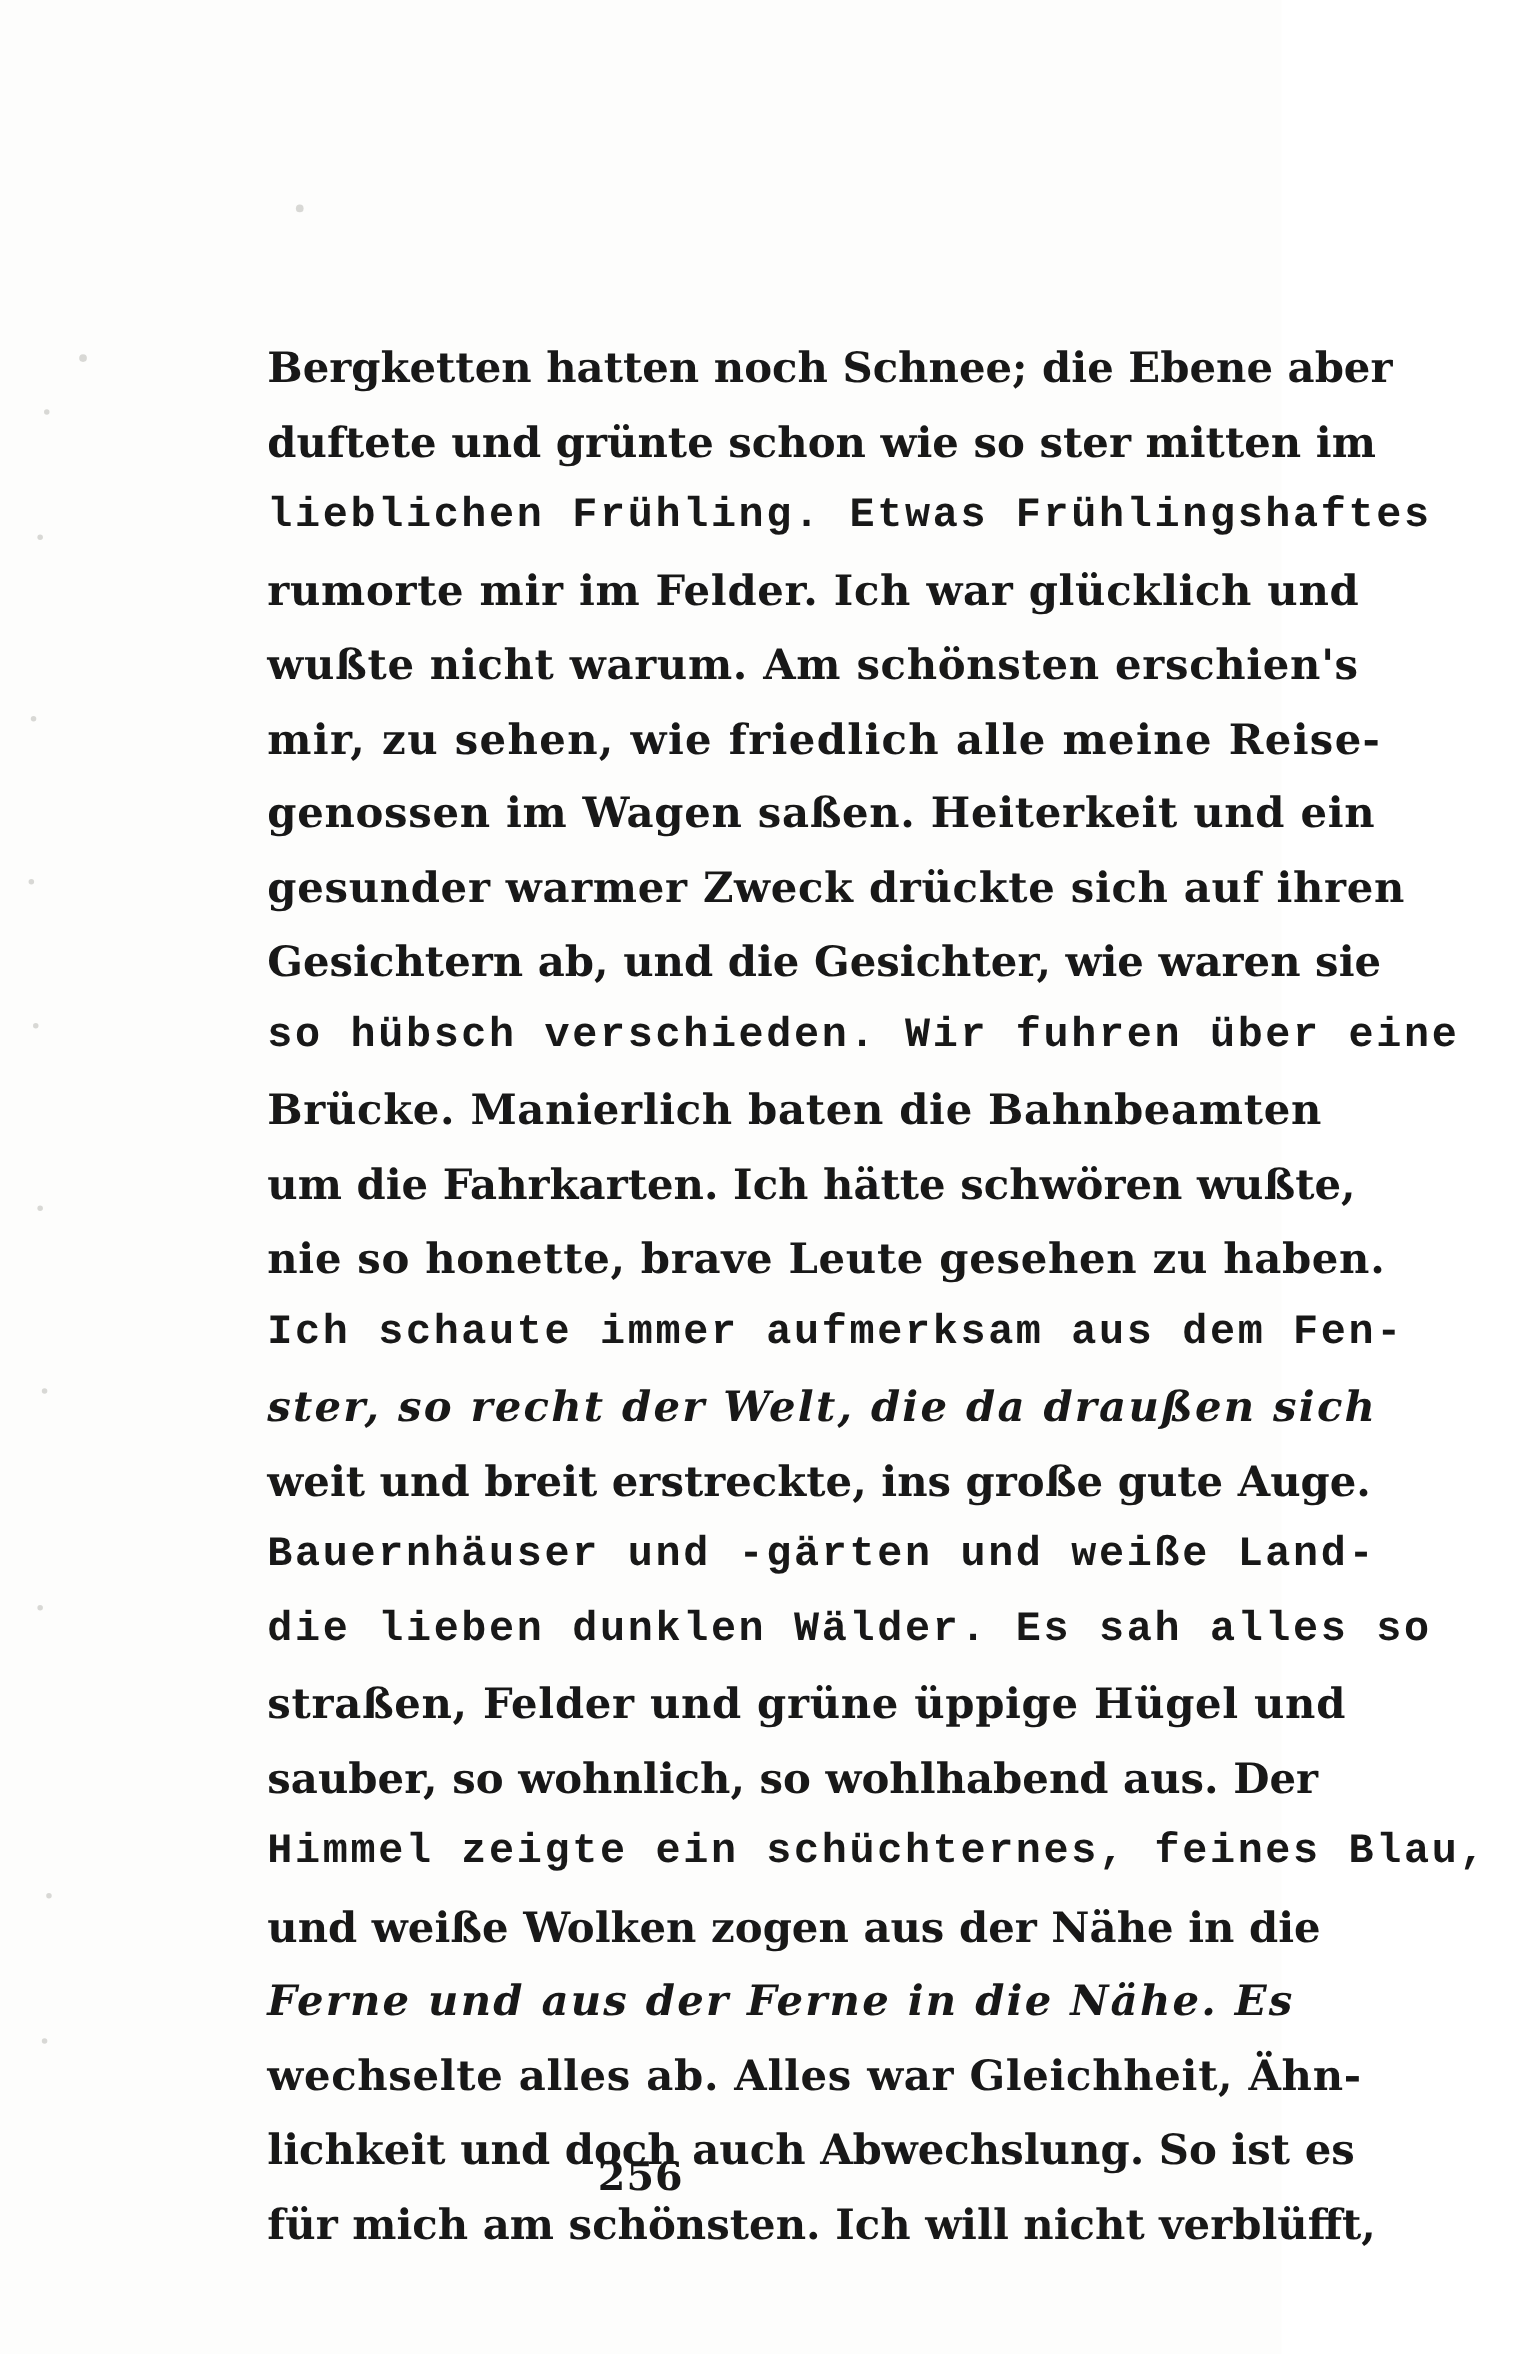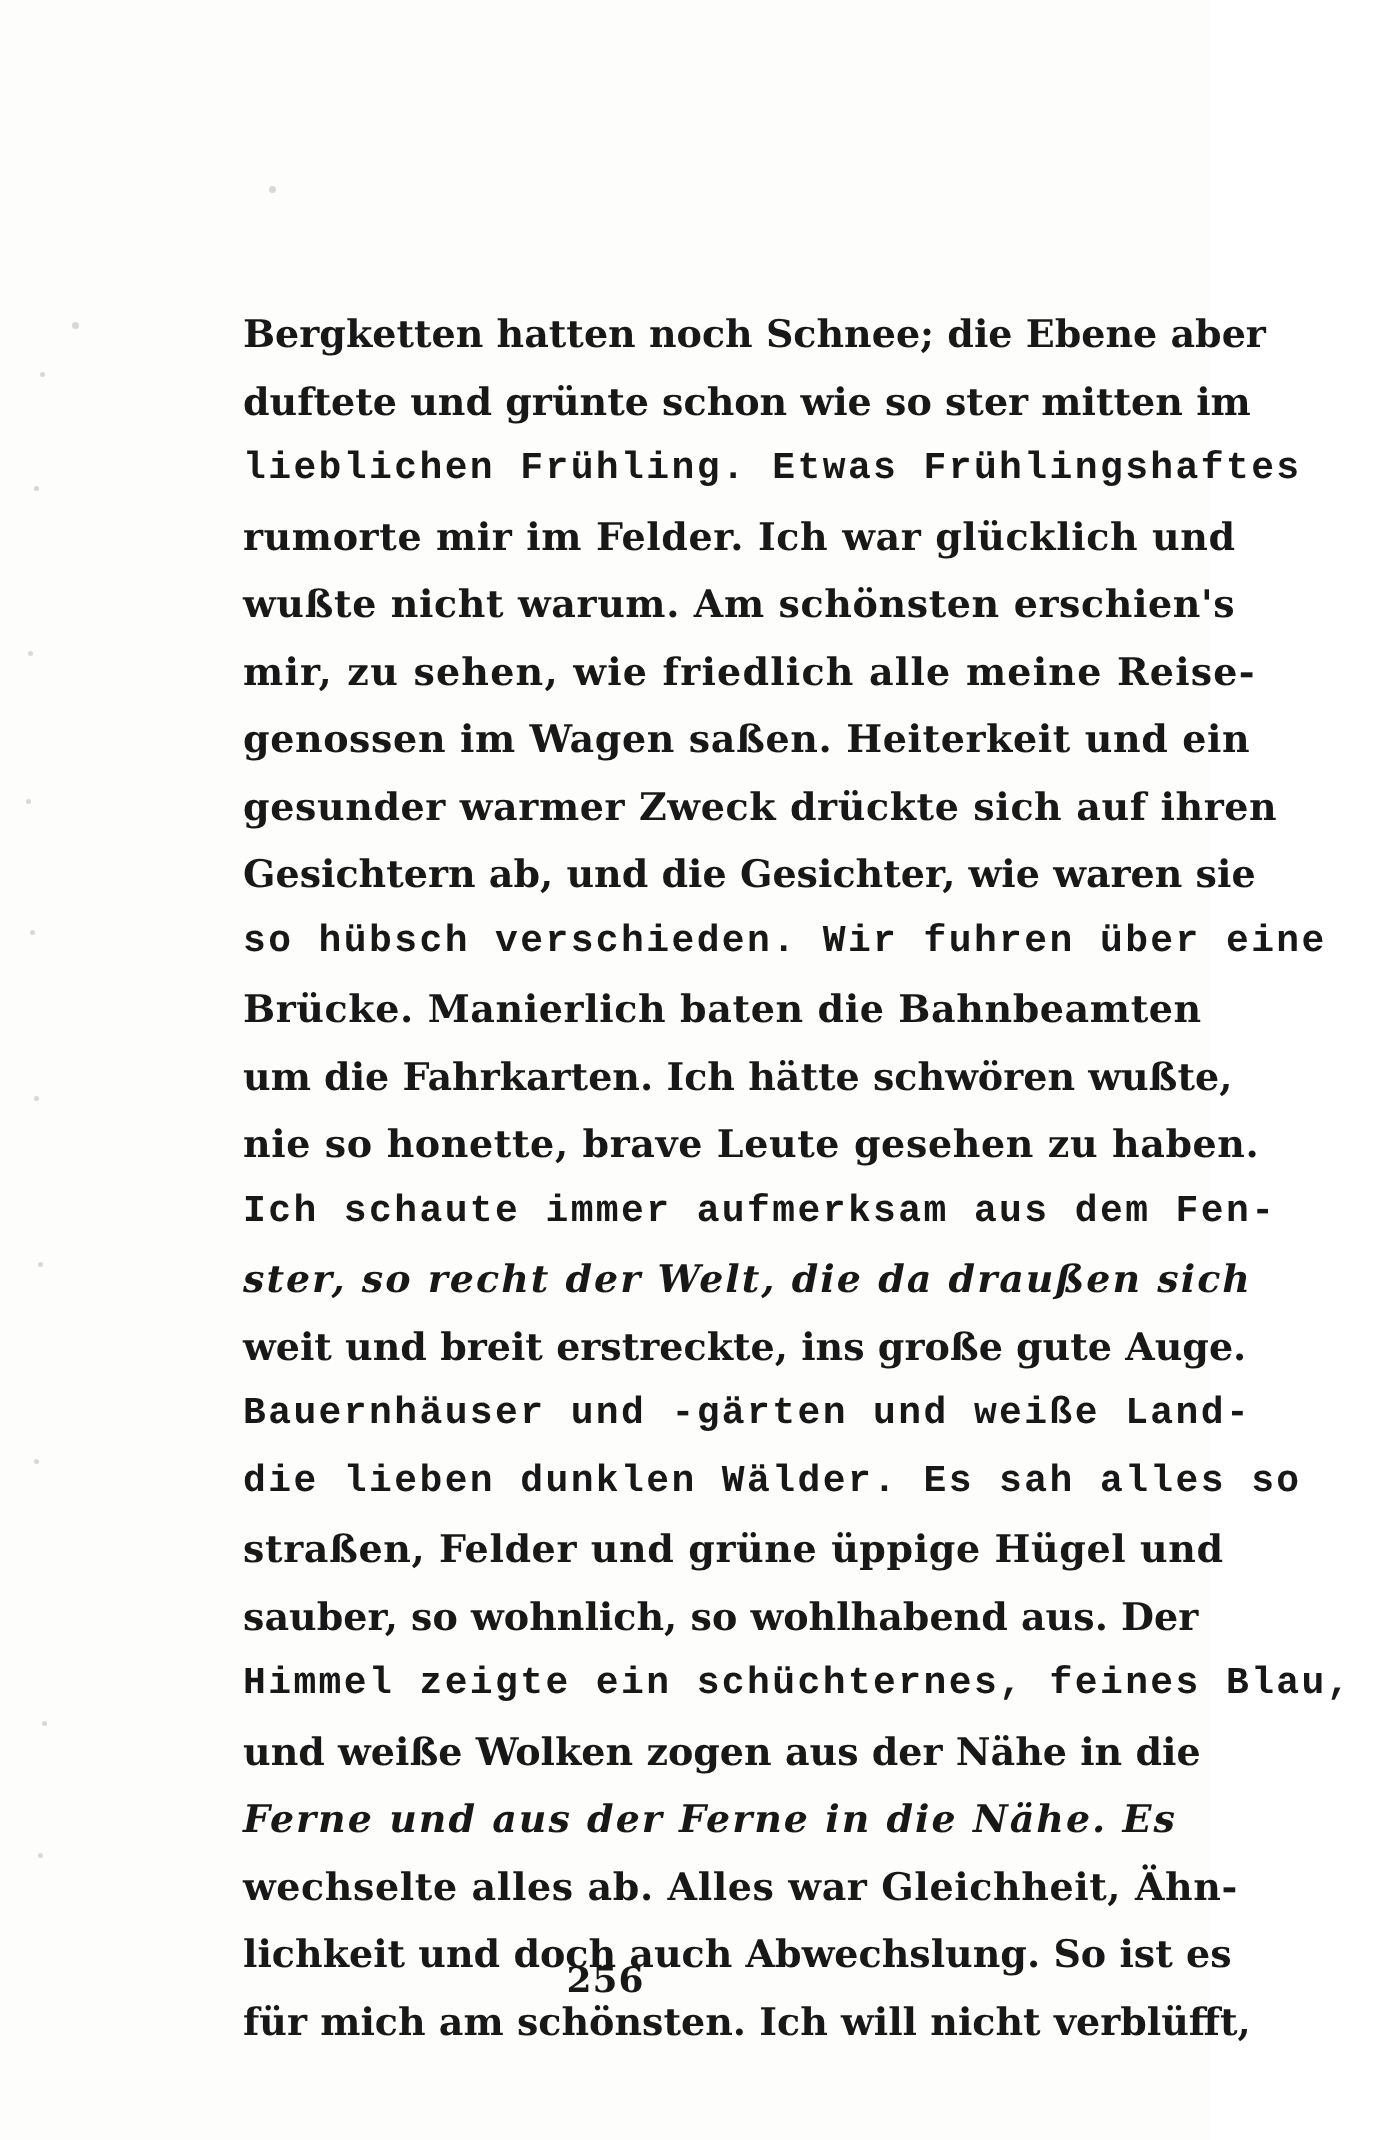--- a/index.html
+++ b/index.html
@@ -12,21 +12,20 @@
     height: 2140px;
     overflow: hidden;
     font-family: "DejaVu Serif", serif;
   }
 
   .page {
     position: relative;
     width: 1165px;
     height: 2140px;
     background: #fdfdfc;
-    padding-left: 46px;
   }
 
   
   .speck {
     position: absolute;
     background: #b9b9b4;
     border-radius: 50%;
     opacity: 0.55;
   }
 

